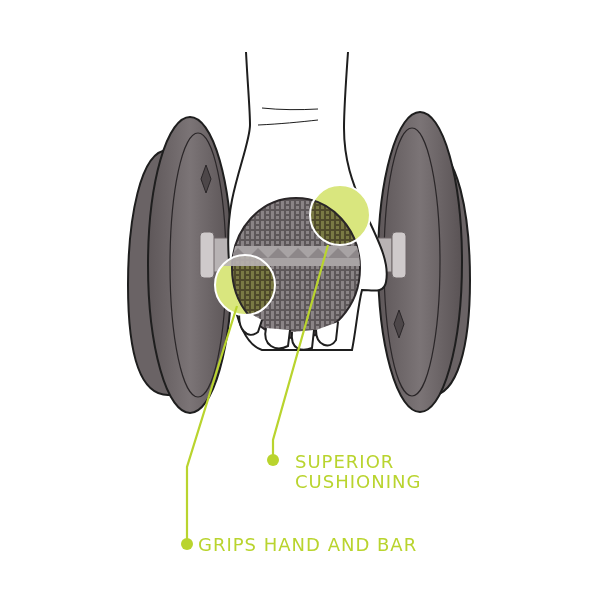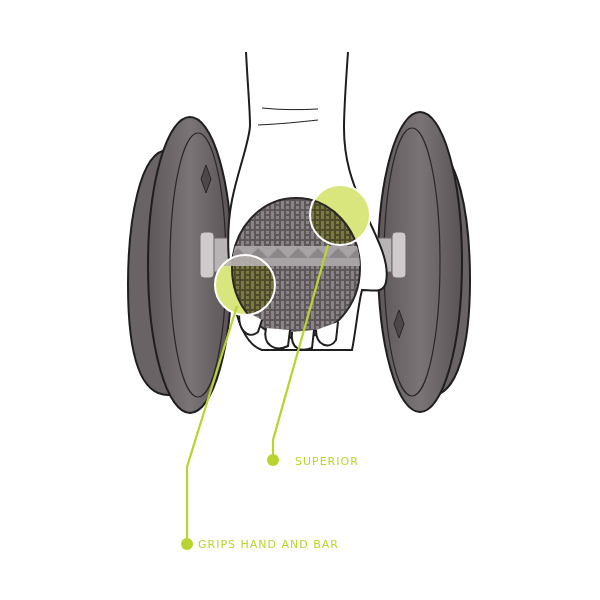--- a/index.html
+++ b/index.html
@@ -1,18 +1,18 @@
 <!DOCTYPE html>
 <html><head>
 <meta charset="utf-8">
 <style>
   html, body { margin:0; padding:0; background:#ffffff; }
   body { width:600px; height:600px; overflow:hidden; position:relative; font-family:"DejaVu Sans", sans-serif; }
   #stage { position:absolute; left:0; top:0; width:600px; height:600px; }
-  .label { position:absolute; color:#b9d42e; font-size:11px; letter-spacing:1px; line-height:20px; font-family:"DejaVu Sans", sans-serif; }
+  .label { position:absolute; color:#b9d42e; font-size:18px; letter-spacing:1px; line-height:20px; font-family:"DejaVu Sans", sans-serif; }
   #lbl-cushion { left:295px; top:452px; }
   #lbl-grips { left:198px; top:535px; }
   .label span { display:block; }
 </style>
 </head>
 <body>
 
 <svg id="stage" width="600" height="600" viewBox="0 0 600 600" xmlns="http://www.w3.org/2000/svg">
   <defs>
     <pattern id="weave" width="10" height="10" patternUnits="userSpaceOnUse">
@@ -107,16 +107,17 @@
   <circle cx="273" cy="460" r="6" fill="#b9d42e"></circle>
 
   <g stroke="#b9d42e" stroke-width="2.2" fill="none">
     <polyline points="237,306 187,467 187,544"></polyline>
   </g>
   <circle cx="187" cy="544" r="6" fill="#b9d42e"></circle>
 </svg>
 
 <div class="label" id="lbl-cushion">
   <span>SUPERIOR</span>
+  <span>CUSHIONING</span>
 </div>
 <div class="label" id="lbl-grips">
   <span>GRIPS HAND AND BAR</span>
 </div>
 
 </body></html>

